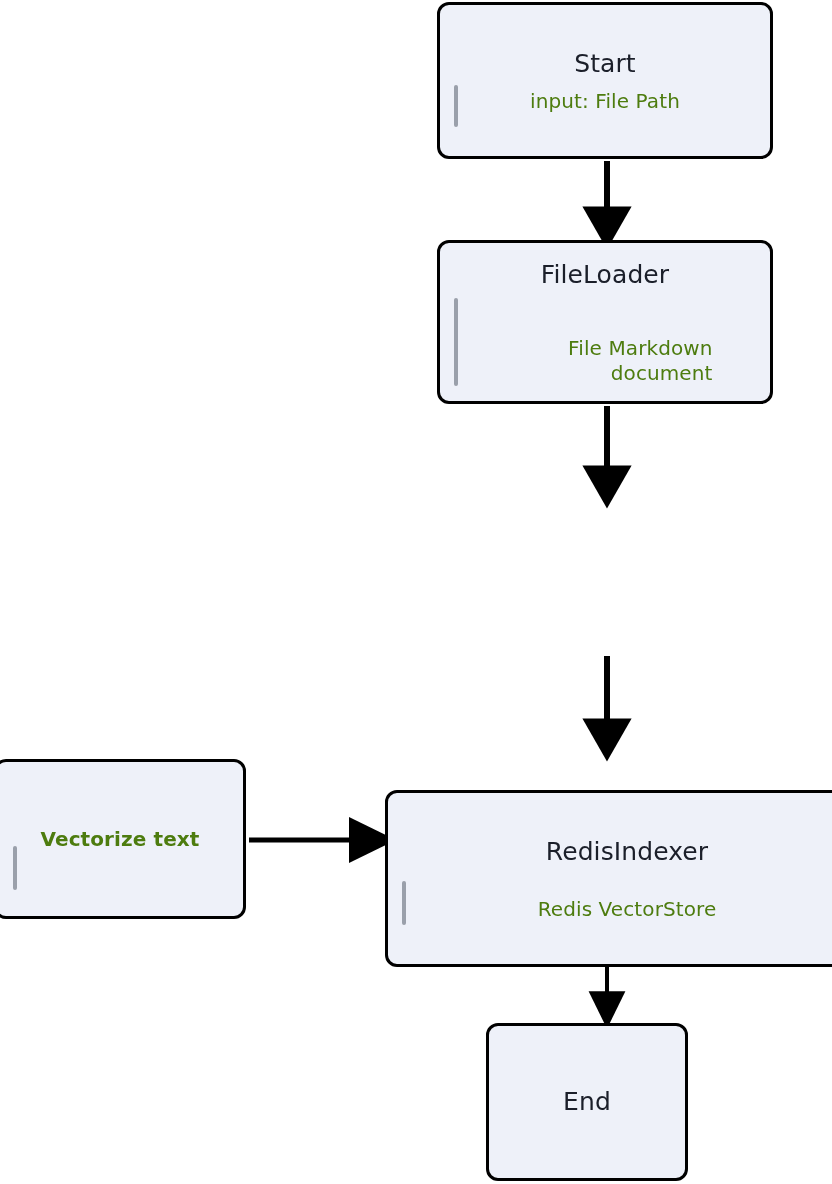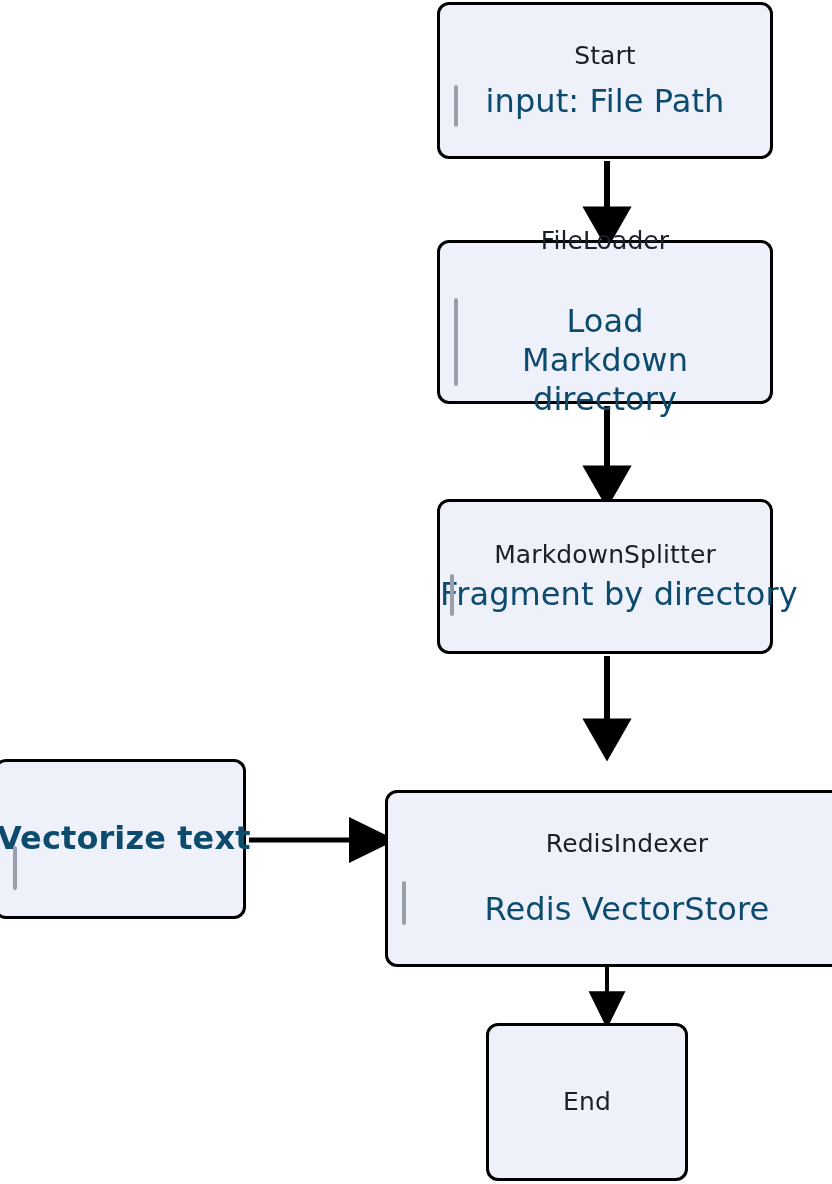--- a/index.html
+++ b/index.html
@@ -47,25 +47,26 @@
 
   .node-title {
     color: #1b1f2a;
     font-size: 25px;
     line-height: 1.25;
     letter-spacing: 0.1px;
     white-space: nowrap;
   }
 
   .node-subtitle {
-    color: #0c4a6e;
-    font-size: 32px;
+    color: #4d7c0f;
+    font-size: 20px;
     line-height: 1.22;
     letter-spacing: 0.1px;
     max-width: 100%;
+    text-align: right;
   }
 
   .accent-bar {
     position: absolute;
     width: 4px;
     border-radius: 2px;
     background: #9aa0ab;
   }
 
   
@@ -116,28 +117,23 @@
 
   <div class="node n-start">
     <span class="accent-bar"></span>
     <div class="node-title">Start</div>
     <div class="node-subtitle">input: File Path</div>
   </div>
 
   <div class="node n-fileloader">
     <span class="accent-bar"></span>
     <div class="node-title">FileLoader</div>
-    <div class="node-subtitle" style="max-width:215px;">Load Markdown directory</div>
+    <div class="node-subtitle" style="max-width:215px;">File Markdown document</div>
   </div>
 
-  <div class="node n-splitter">
-    <span class="accent-bar"></span>
-    <div class="node-title">MarkdownSplitter</div>
-    <div class="node-subtitle" style="white-space:nowrap;">Fragment by directory</div>
-  </div>
 
   <div class="node n-redis">
     <span class="accent-bar"></span>
     <div class="node-title">RedisIndexer</div>
     <div class="node-subtitle" style="white-space:nowrap;margin-top:20px;">Redis VectorStore</div>
   </div>
 
   <div class="node n-embedding">
     <span class="accent-bar"></span>
     <div class="node-subtitle" style="white-space:nowrap;font-weight:bold;">Vectorize text</div>

